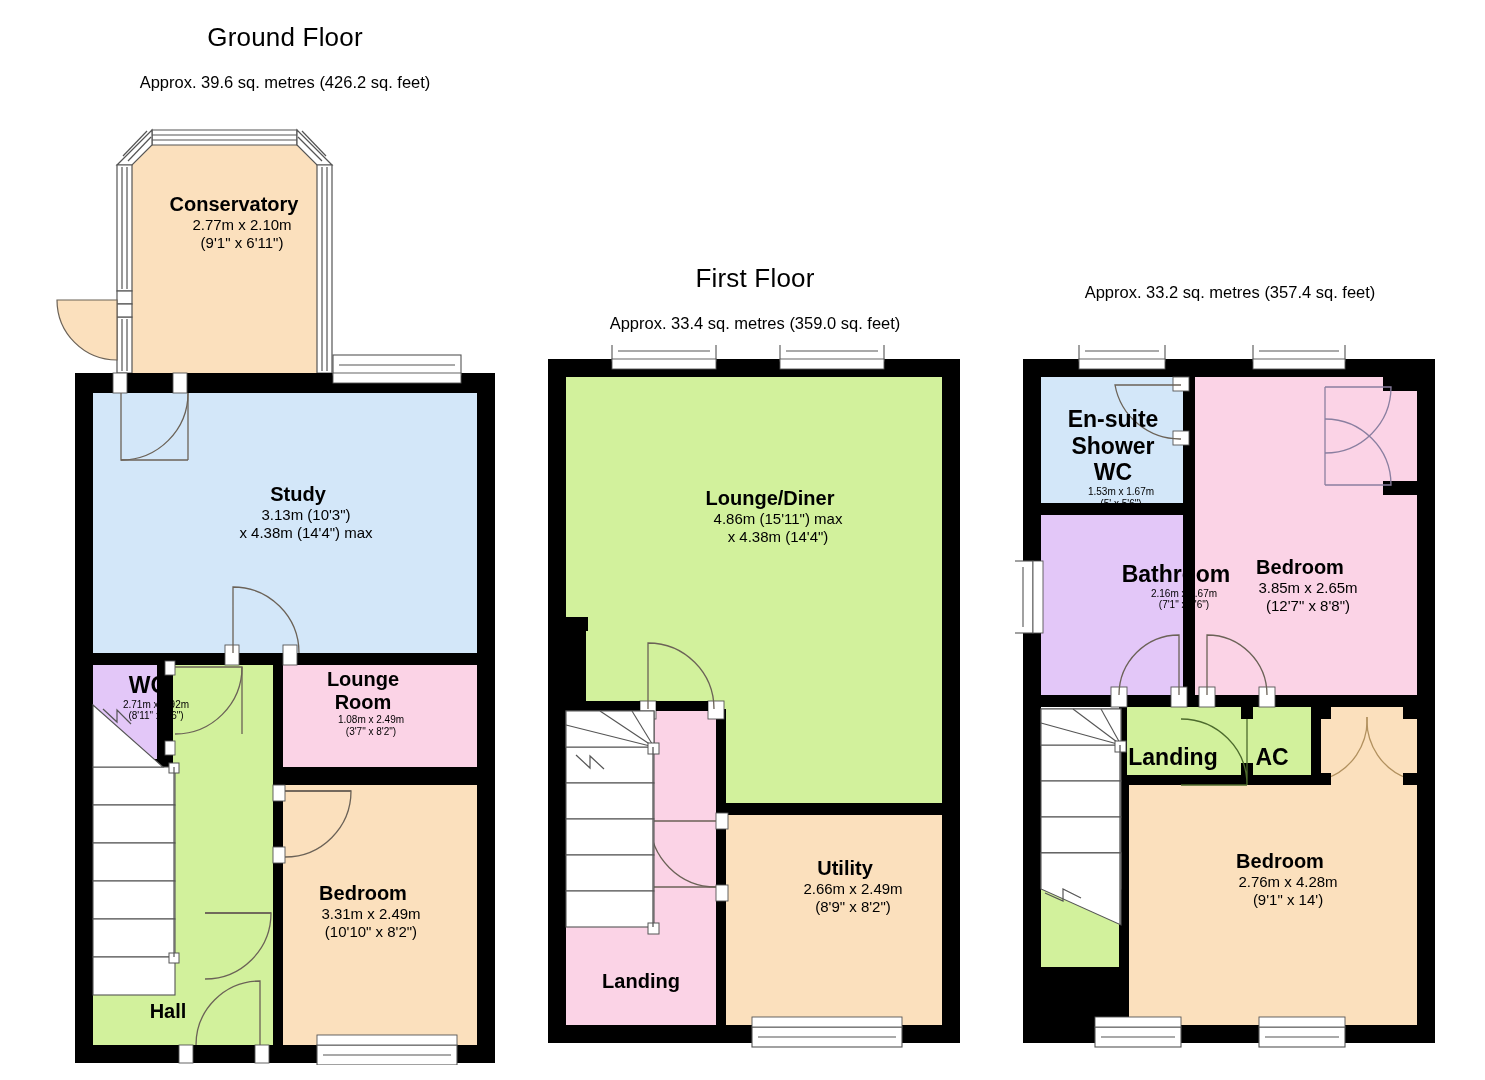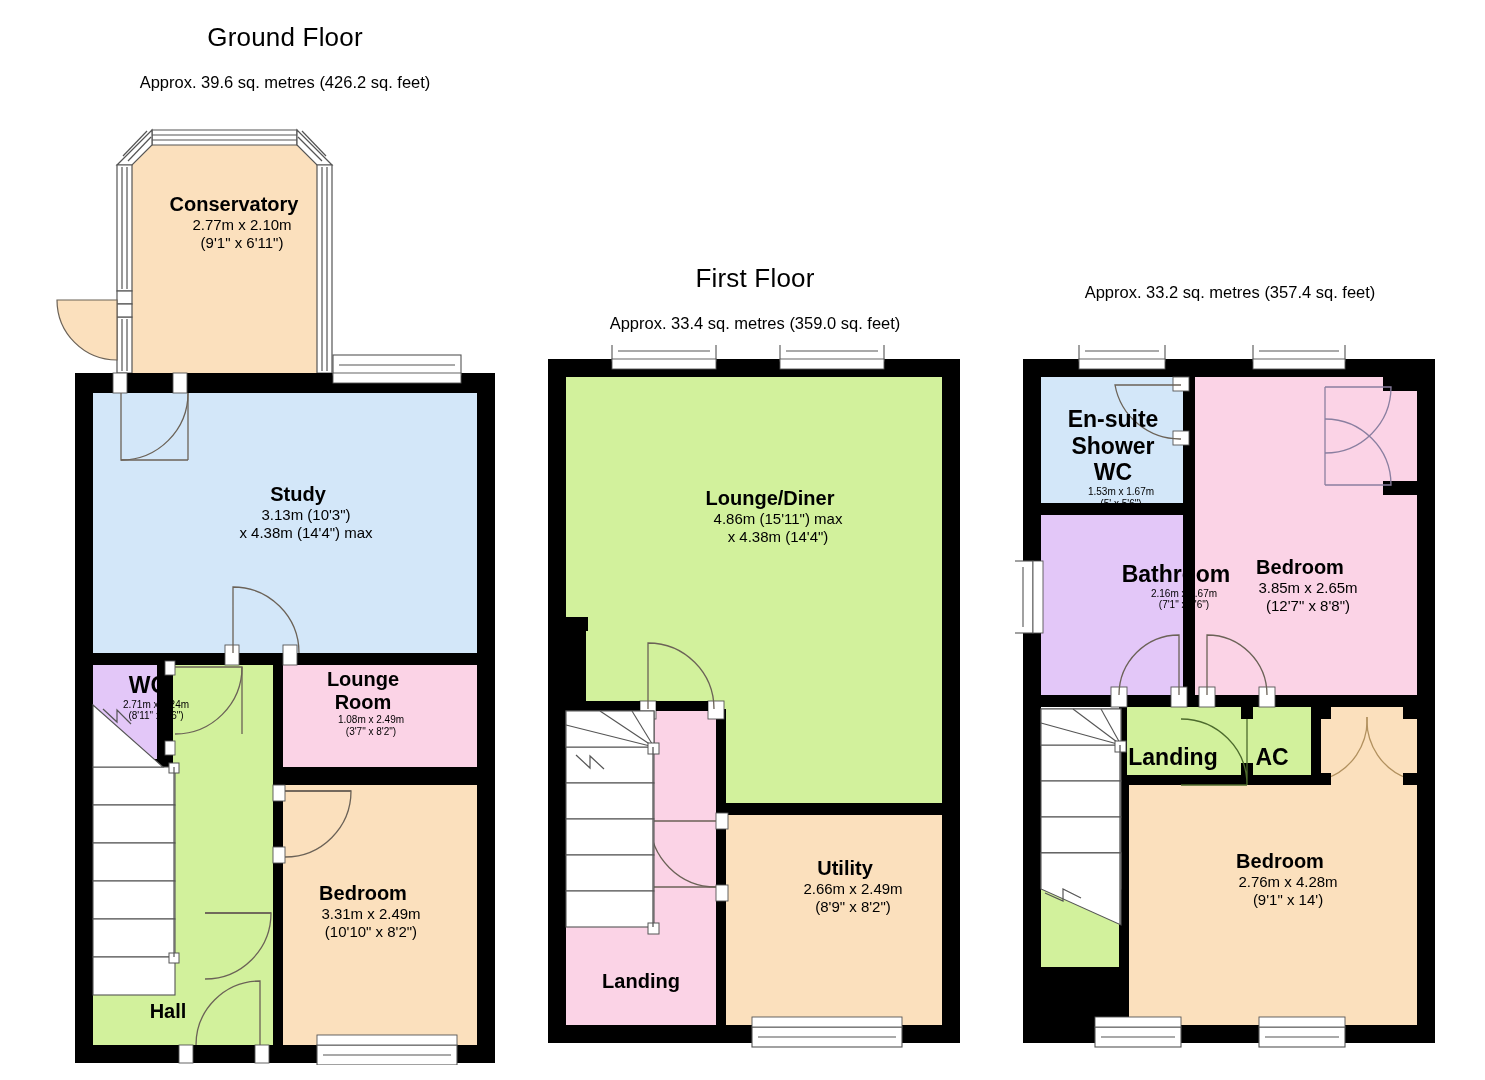--- a/index.html
+++ b/index.html
@@ -178,21 +178,21 @@
 </div>
 
 <div class="lbl" style="left:178px;top:483px;width:240px;">
   <div class="n">Study</div>
   <div class="d">3.13m (10'3")</div>
   <div class="d">x 4.38m (14'4") max</div>
 </div>
 
 <div class="lbl" style="left:83px;top:672px;width:130px;">
   <div class="n sm">WC</div>
-  <div class="d sm">2.71m x 1.24m</div>
+  <div class="d sm">2.71m x 0.92m</div>
   <div class="d sm">(8'11" x 2'6")</div>
 </div>
 
 <div class="lbl" style="left:275px;top:668px;width:176px;">
   <div class="n">Lounge</div>
   <div class="n">Room</div>
   <div class="d sm">1.08m x 2.49m</div>
   <div class="d sm">(3'7" x 8'2")</div>
 </div>
 

